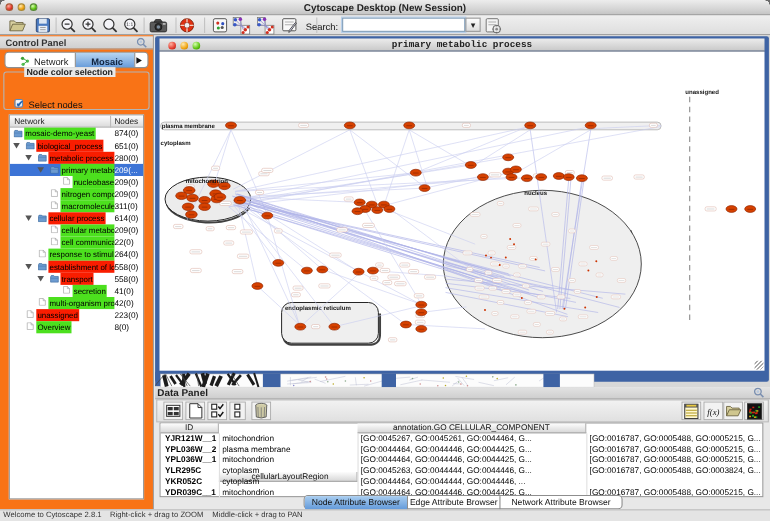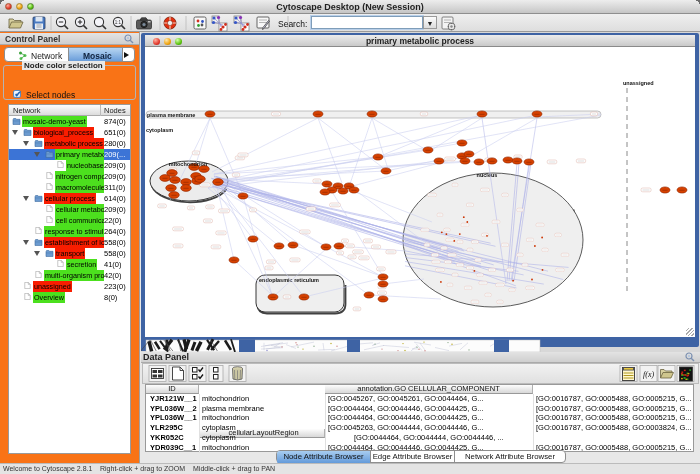--- a/index.html
+++ b/index.html
@@ -56,21 +56,21 @@
 .trow.sel .val { color:#fff; }
 .bgG { background:#4ce01e; }
 .bgR { background:#f91d00; }
 .arr { position:absolute; top:3px; width:0; height:0; border-top:5px solid #555; border-left:3.5px solid transparent; border-right:3.5px solid transparent; }
 .fold { position:absolute; top:2px; width:9px; height:7px; }
 
 
 #desktop { position:absolute; left:141px; top:32px; width:559px; height:320px; background:#d8d8d8; }
 #netwin { position:absolute; left:0; top:1px; width:558px; height:314px; background:#3e63a4; border-radius:2px; }
 #nwtitle { position:absolute; left:4px; top:2px; width:550px; height:12px; background:linear-gradient(#ececec,#c9c9c9); border-bottom:1px solid #8a8a8a; }
-#nwtitle .title { position:absolute; left:0; right:0; top:1px; text-align:center; font-size:8.5px; font-weight:bold; color:#222; }
+#nwtitle .title { position:absolute; left:0; right:0; top:1px; text-align:center; font-size:8.5px; font-weight:bold; color:#222;font-family:Liberation Mono, monospace; }
 .tl2 { position:absolute; top:2.5px; width:7px; height:7px; border-radius:50%; }
 #canvas { position:absolute; left:4px; top:14px; width:550px; height:290px; background:#fff; }
 
 
 #dpanel { position:absolute; left:141px; top:352px; width:559px; height:111px; background:#e8e8e8; }
 #dphead { position:absolute; left:0; top:0; width:559px; height:11px; background:linear-gradient(#e3e3e3,#cfcfcf); border-bottom:1px solid #aaa; }
 #dphead span { position:absolute; left:2px; top:0px; font-size:9px; font-weight:bold; color:#222; }
 #dptoolbar { position:absolute; left:1px; top:11px; width:557px; height:21px; background:linear-gradient(#f2f2f2,#e0e0e0); border:1px solid #bbb; }
 
 
@@ -977,21 +977,21 @@
 <div class="td tdb" style="left:4px;top:28.4px;width:49px;">YPL036W__1</div>
 <div class="td" style="left:56px;top:28.4px;width:123px;">mitochondrion</div>
 <div class="td" style="left:182px;top:28.4px;width:205px;">[GO:0044464, GO:0044446, GO:0044425, G...</div>
 <div class="td" style="left:390px;top:28.4px;width:159px;">[GO:0016787, GO:0005488, GO:0005215, G...</div>
 <div class="td tdb" style="left:4px;top:38.1px;width:49px;">YLR295C</div>
 <div class="td" style="left:56px;top:38.1px;width:123px;">cytoplasm</div>
 <div class="td" style="left:182px;top:38.1px;width:205px;">[GO:0045263, GO:0044444, GO:0044446, G...</div>
 <div class="td" style="left:390px;top:38.1px;width:159px;">[GO:0016787, GO:0005488, GO:0003824, G...</div>
 <div class="td tdb" style="left:4px;top:47.8px;width:49px;">YKR052C</div>
 <div class="td" style="left:56px;top:47.8px;width:123px;">cytoplasm</div>
-<div class="td" style="left:182px;top:47.8px;width:205px;margin-left:26px;">[GO:0044464, GO:0044444, GO:0044446, ...</div>
+<div class="td" style="left:182px;top:47.8px;width:205px;">[GO:0044464, GO:0044444, GO:0044446, ...</div>
 <div class="td tdb" style="left:4px;top:57.5px;width:49px;">YDR039C__1</div>
 <div class="td" style="left:56px;top:57.5px;width:123px;">mitochondrion</div>
 <div class="td" style="left:182px;top:57.5px;width:205px;">[GO:0044464, GO:0044446, GO:0044425, G...</div>
 <div class="td" style="left:390px;top:57.5px;width:159px;">[GO:0016787, GO:0005488, GO:0005215, G...</div>
 </div>
   </div>
 
   <div id="btabs">
     <div class="t1">Node Attribute Browser</div>
     <div class="t2">Edge Attribute Browser</div>

